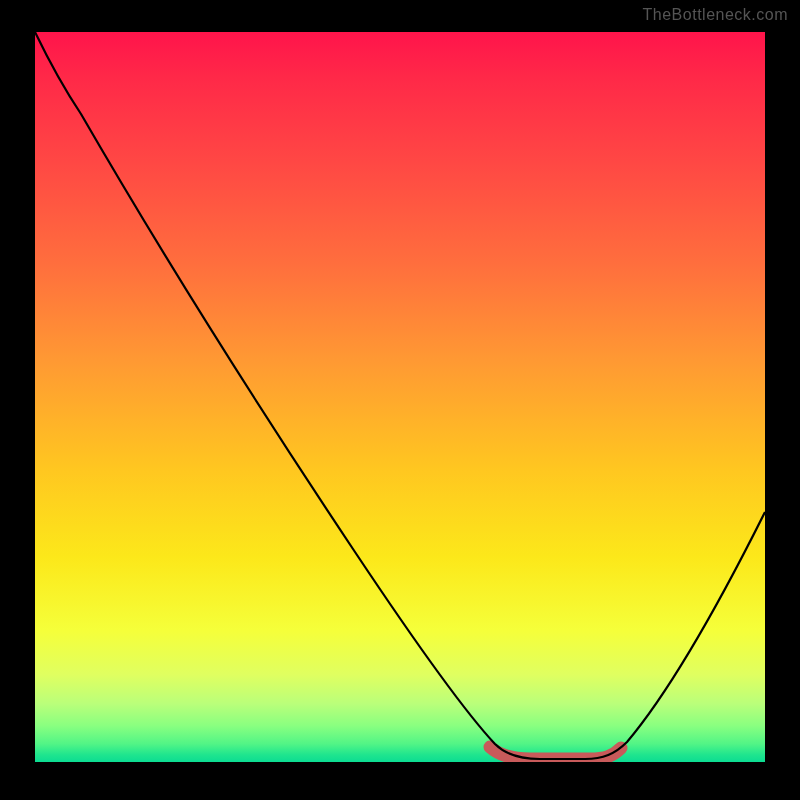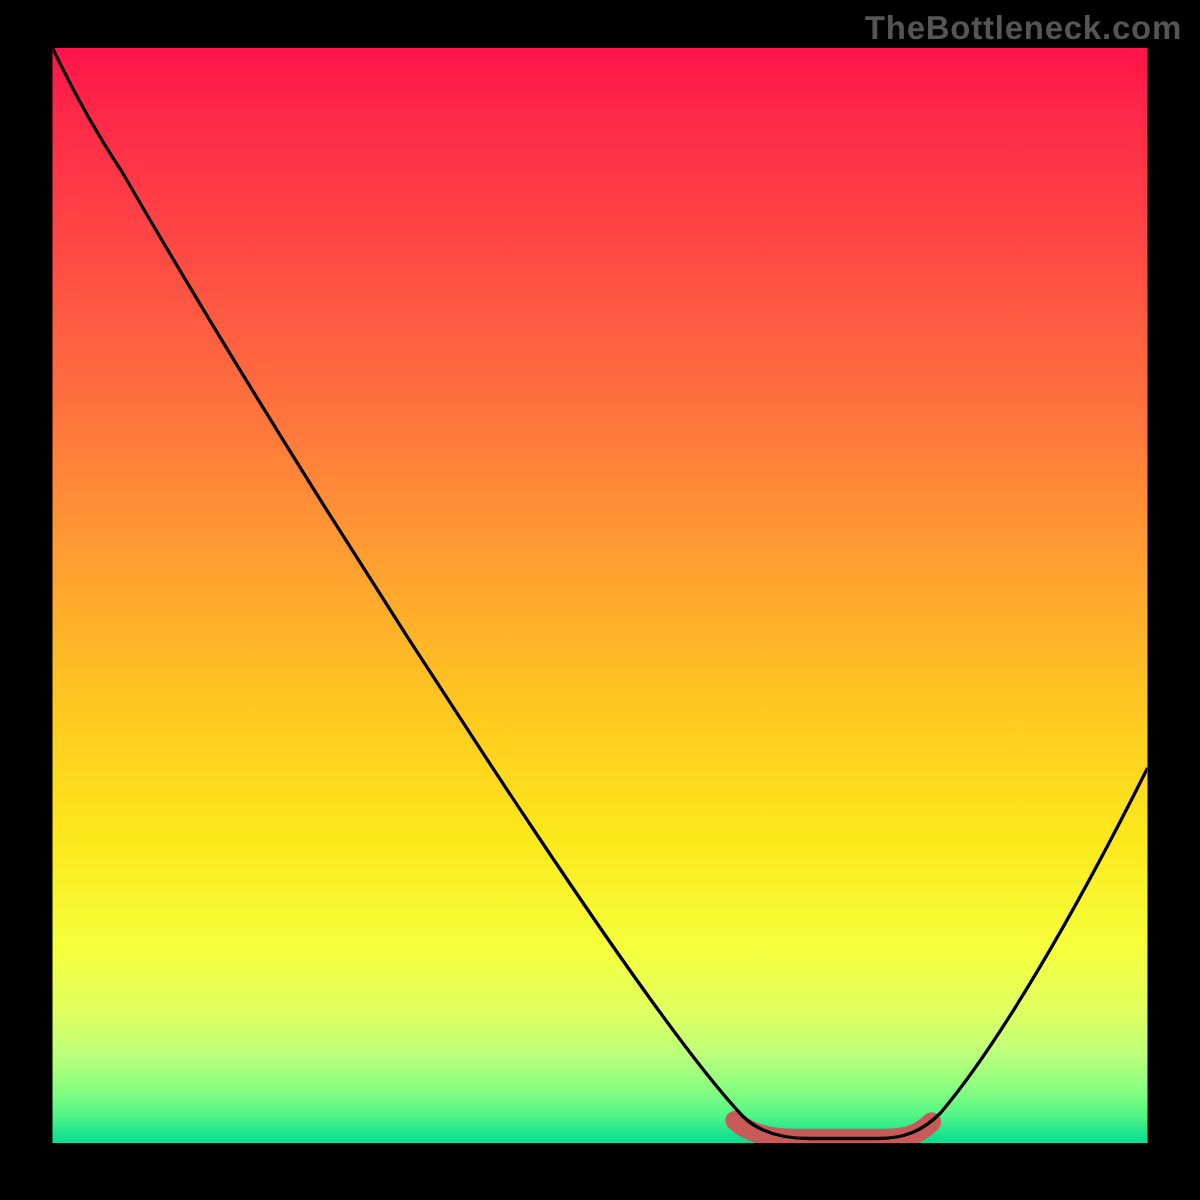--- a/index.html
+++ b/index.html
@@ -15,22 +15,22 @@
     position: relative;
     width: 800px;
     height: 800px;
     background: #000;
   }
   .watermark {
     position: absolute;
     top: 6px;
     right: 12px;
     color: #555;
-    font-size: 22px;
-    font-weight: bold;
+    font-size: 16px;
+    font-weight: normal;
     letter-spacing: 0.5px;
     z-index: 10;
   }
   .plot {
     position: absolute;
     left: 35px;
     top: 32px;
     width: 730px;
     height: 730px;
   }

